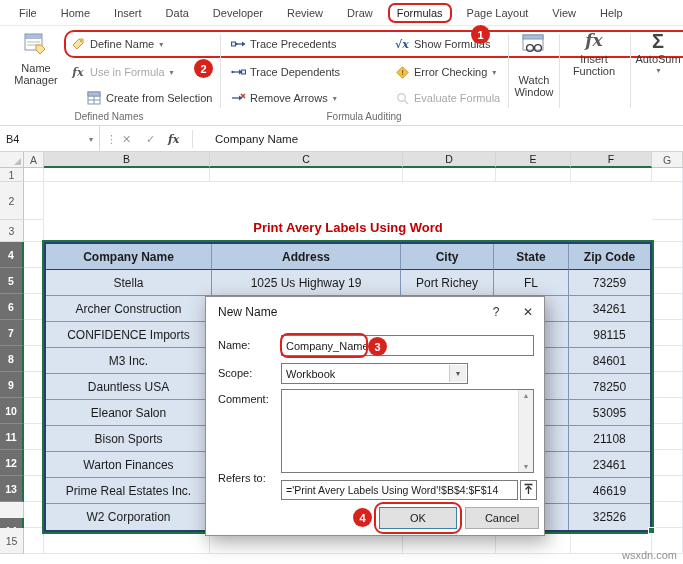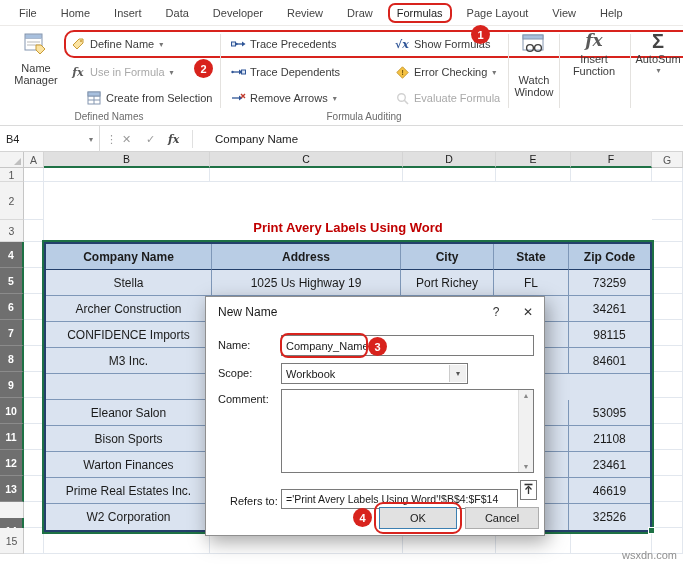--- a/index.html
+++ b/index.html
@@ -417,20 +417,21 @@
           <div class="tcell" style="width: 81px;">98115</div>
         </div>
         <div class="trow tdata">
           <div class="tcell" style="width: 166px;">M3 Inc.</div>
           <div class="tcell" style="width: 189px;"></div>
           <div class="tcell" style="width: 93px;"></div>
           <div class="tcell" style="width: 75px;"></div>
           <div class="tcell" style="width: 81px;">84601</div>
         </div>
         <div class="trow tdata">
+          <div class="tcell" style="width: 166px;">Dauntless USA</div>
           <div class="tcell" style="width: 189px;"></div>
           <div class="tcell" style="width: 93px;"></div>
           <div class="tcell" style="width: 75px;"></div>
           <div class="tcell" style="width: 81px;">78250</div>
         </div>
         <div class="trow tdata">
           <div class="tcell" style="width: 166px;">Eleanor Salon</div>
           <div class="tcell" style="width: 189px;"></div>
           <div class="tcell" style="width: 93px;"></div>
           <div class="tcell" style="width: 75px;"></div>
@@ -489,22 +490,22 @@
     </div>
 
     <span class="dlg-label" style="top:96px;">Comment:</span>
     <div class="comment-box">
       <div class="scrollstrip">
         <span>▲</span>
         <span>▼</span>
       </div>
     </div>
 
-    <span class="dlg-label" style="top:198px;margin-left:12px;">Refers to:</span>
-    <div class="dlg-input" style="left:75px; top:183px; width:237px; height:20px; font-size:10.5px;margin-top:9px;">
+    <span class="dlg-label" style="top:175px;">Refers to:</span>
+    <div class="dlg-input" style="left:75px; top:183px; width:237px; height:20px; font-size:10.5px;">
       <span>='Print Avery Labels Using Word'!$B$4:$F$14</span>
     </div>
     <div class="collapse-btn">
       <span>
         <svg width="11" height="12" viewBox="0 0 11 12">
             <line x1="1.5" y1="1.5" x2="9.5" y2="1.5" stroke="#333" stroke-width="1.6"></line>
             <line x1="5.5" y1="11" x2="5.5" y2="4.5" stroke="#333" stroke-width="1.3"></line>
             <path d="M2.5 6.5 L5.5 3.5 L8.5 6.5" fill="none" stroke="#333" stroke-width="1.3"></path>
           </svg>
       </span>

